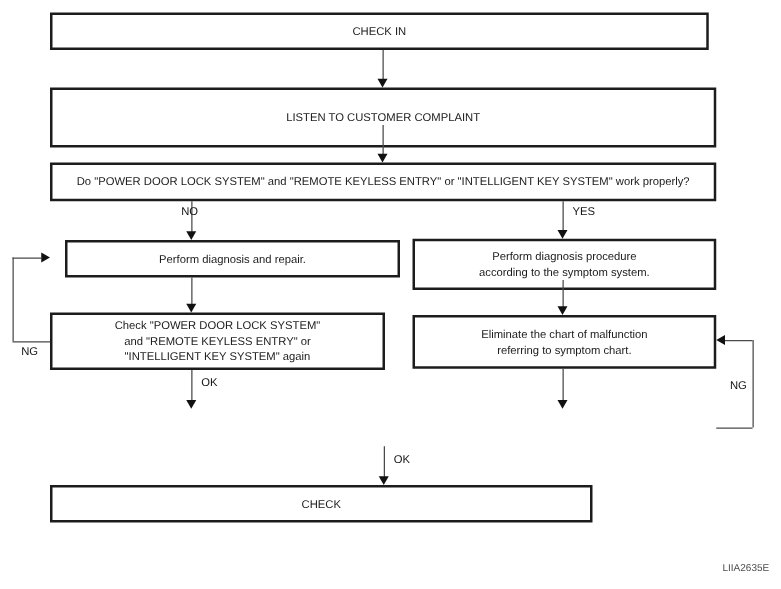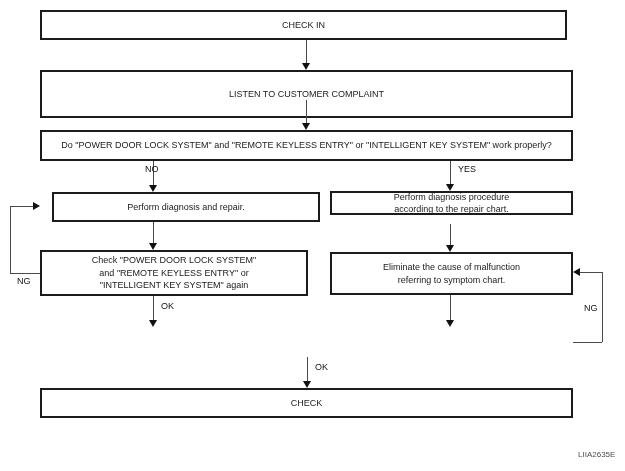--- a/index.html
+++ b/index.html
@@ -40,32 +40,32 @@
   <div class="node" style="left:52px;top:192px;width:268px;height:30px;">
     <div>Perform diagnosis and repair.</div>
   </div>
 
   <div class="node" style="left:40px;top:250px;width:268px;height:46px;">
     <div>Check "POWER DOOR LOCK SYSTEM"</div>
     <div>and "REMOTE KEYLESS ENTRY" or</div>
     <div>"INTELLIGENT KEY SYSTEM" again</div>
   </div>
 
-  <div class="node" style="left:330px;top:191px;width:243px;height:24px;">
+  <div class="node" style="left:330px;top:191px;width:243px;height:41px;">
     <div>Perform diagnosis procedure</div>
-    <div>according to the repair chart.</div>
+    <div>according to the symptom system.</div>
   </div>
 
   <div class="node" style="left:330px;top:252px;width:243px;height:43px;">
-    <div>Eliminate the cause of malfunction</div>
+    <div>Eliminate the chart of malfunction</div>
     <div>referring to symptom chart.</div>
   </div>
 
 
-  <div class="node" style="left:40px;top:388px;width:533px;height:30px;">
+  <div class="node" style="left:40px;top:388px;width:434px;height:30px;">
     <div>CHECK</div>
   </div>
 
   <div class="vline" style="left:306px;top:40px;height:24px;"></div>
   <div class="arr-d" style="left:302px;top:63px;"></div>
 
   <div class="vline" style="left:306px;top:100px;height:24px;"></div>
   <div class="arr-d" style="left:302px;top:123px;"></div>
 
   <div class="vline" style="left:153px;top:161px;height:25px;"></div>

